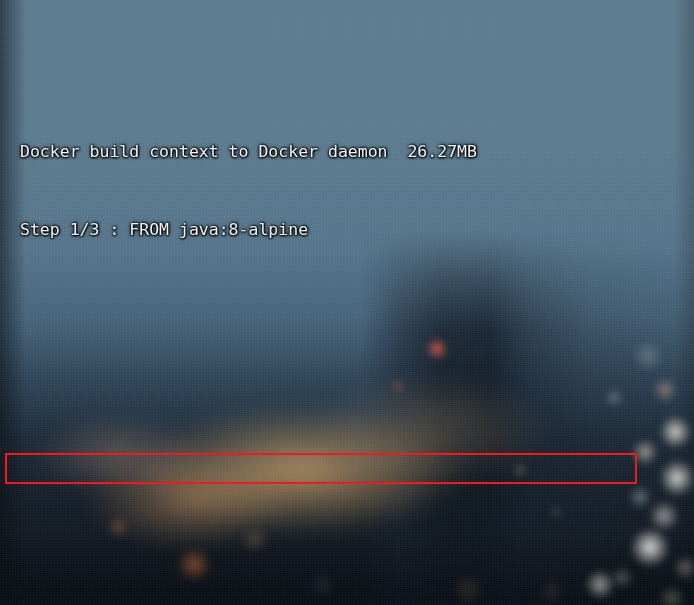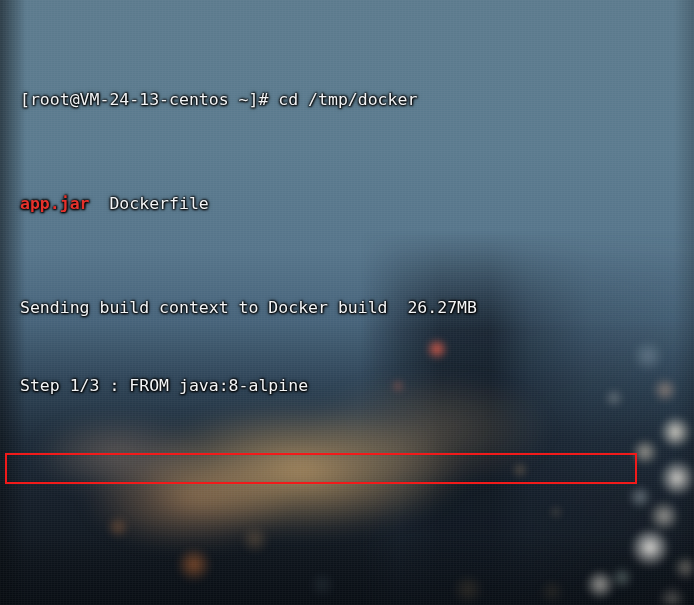--- a/index.html
+++ b/index.html
@@ -152,25 +152,23 @@
 
   <div class="bg-layer" id="bg-base"></div>
   <div class="bg-layer" id="bg-skyline"></div>
   <div class="bg-layer" id="bg-warm"></div>
   <div class="bg-layer" id="bg-bokeh"></div>
   <div class="bg-layer" id="bg-vignette"></div>
   <div class="bg-layer" id="bg-noise"></div>
 
   <div id="console">
 
-    <div class="line">[root@VM-24-13-centos ~]# cd /tmp/docker</div>
 
-    <div class="line"><span class="c-red">app.jar</span><span>  Dockerfile</span></div>
 
-    <div class="line">Sending build context to Docker build  26.27MB</div>
+    <div class="line">Docker build context to Docker daemon  26.27MB</div>
     <div class="line">Step 1/3 : FROM java:8-alpine</div>
     
     
     
     
     
     
     
     
     

